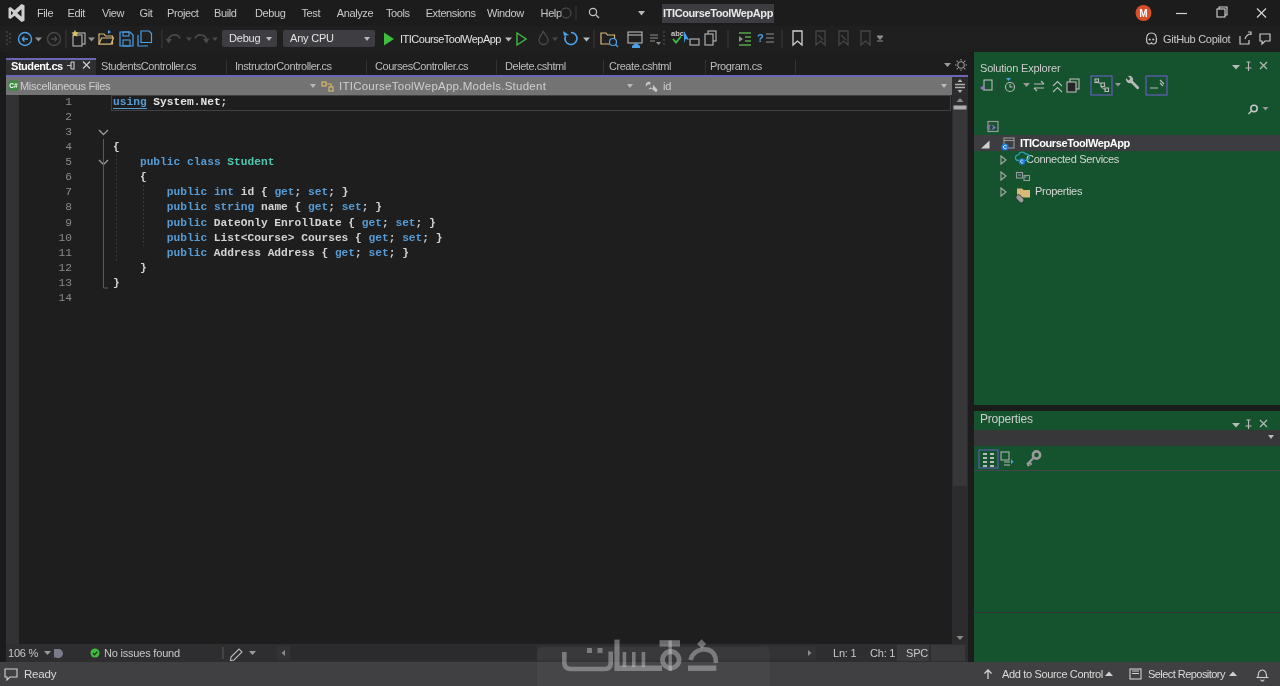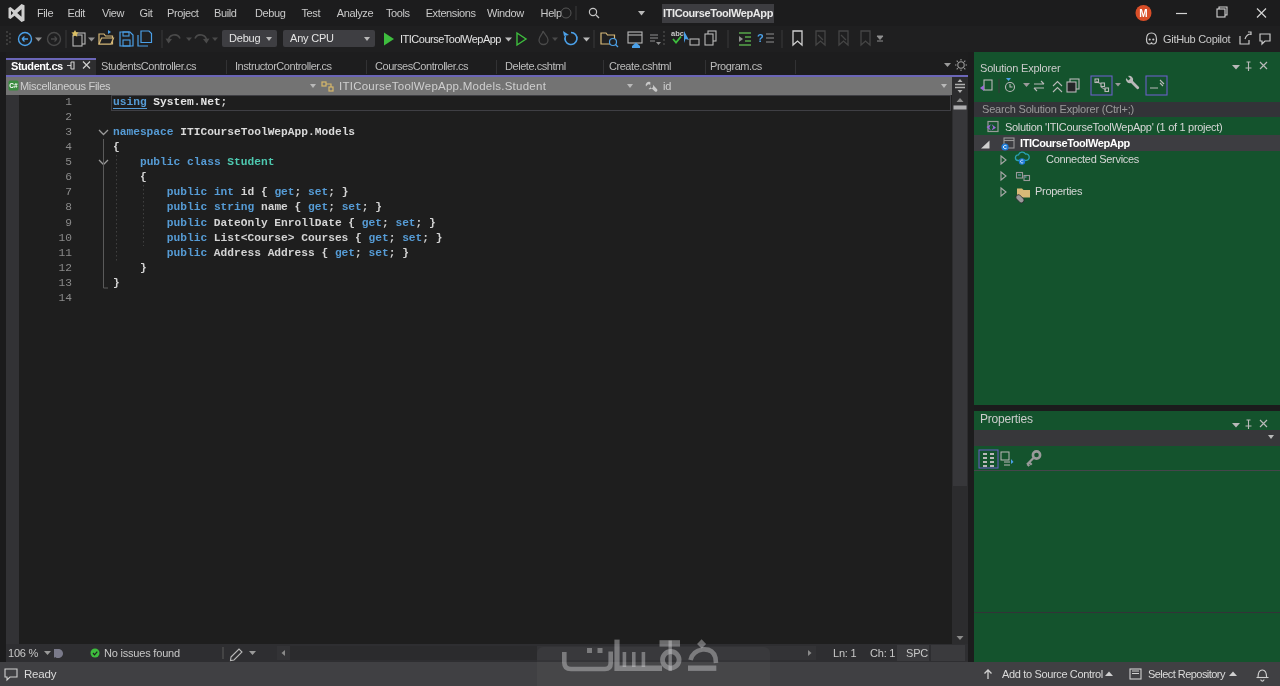--- a/index.html
+++ b/index.html
@@ -274,21 +274,20 @@
   <div class="ln" style="top:90.42px">7</div>
   <div class="ln" style="top:105.49px">8</div>
   <div class="ln" style="top:120.56px">9</div>
   <div class="ln" style="top:135.63px">10</div>
   <div class="ln" style="top:150.7px">11</div>
   <div class="ln" style="top:165.77px">12</div>
   <div class="ln" style="top:180.84px">13</div>
   <div class="ln" style="top:195.91px">14</div>
 
   <div class="cl" style="top:0px"><span class="kw" style="border-bottom:1.5px solid #569cd6">using</span> <span style="color:#e4e4e4">System</span>.<span style="color:#e4e4e4">Net</span>;</div>
-  <div class="cl" style="top:30.14px"><span class="kw">namespace</span> <span style="color:#dadada">ITICourseToolWepApp</span>.<span style="color:#dadada">Models</span></div>
   <div class="cl" style="top:45.21px">{</div>
   <div class="cl" style="top:60.28px">    <span class="kw">public</span> <span class="kw">class</span> <span class="ty">Student</span></div>
   <div class="cl" style="top:75.35px">    {</div>
   <div class="cl" style="top:90.42px">        <span class="kw">public</span> <span class="kw">int</span> id { <span class="kw">get</span>; <span class="kw">set</span>; }</div>
   <div class="cl" style="top:105.49px">        <span class="kw">public</span> <span class="kw">string</span> name { <span class="kw">get</span>; <span class="kw">set</span>; }</div>
   <div class="cl" style="top:120.56px">        <span class="kw">public</span> DateOnly EnrollDate { <span class="kw">get</span>; <span class="kw">set</span>; }</div>
   <div class="cl" style="top:135.63px">        <span class="kw">public</span> List&lt;Course&gt; Courses { <span class="kw">get</span>; <span class="kw">set</span>; }</div>
   <div class="cl" style="top:150.7px">        <span class="kw">public</span> Address Address { <span class="kw">get</span>; <span class="kw">set</span>; }</div>
   <div class="cl" style="top:165.77px">    }</div>
   <div class="cl" style="top:180.84px">}</div>
@@ -368,28 +367,25 @@
       <path d="M122 29 l5 3 m0 3 l5 3" stroke="#9a9a9a"></path>
       <rect x="121" y="27" width="3.5" height="3.5"></rect>
         <rect x="127" y="31" width="3.5" height="3.5"></rect>
         <rect x="131" y="36" width="3.5" height="3.5"></rect>
       <path d="M141 31 l6 0 l-3 3.5 z" fill="#9a9a9a" stroke="none"></path>
       <path d="M152 26 a4 4 0 0 0 5 5 l6 6 a1.5 1.5 0 0 0 2 -2 l-6 -6 a4 4 0 0 0 -5 -5 l2.5 2.5 l-2 2 z" fill="#b9b9b9" stroke="none"></path>
       <rect x="172" y="24" width="21" height="19" stroke="#6a5fc8"></rect>
       <path d="M176 36 h8 m2 -8 l4 4 m-4 -1 l3 3"></path>
     </g>
   </svg>
-  <div class="prow" style="top:67px;">
-      <span class="ptxt" style="left:31px;">Solution 'ITICourseToolWepApp' (1 of 1 project)</span>
-    </div>
   <div class="prow" style="top:83px; background:#3d3d41;">
       <span class="ptxt" style="left:46px; color:#ffffff; font-weight:bold; letter-spacing:-0.4px;">ITICourseToolWepApp</span>
     </div>
   <div class="prow" style="top:99px;">
-      <span class="ptxt" style="left:72px;">Connected Services</span>
+      <span class="ptxt" style="left:52px;">Connected Services</span>
     </div>
   <div class="prow" style="top:131px;">
       <span class="ptxt" style="left:61px;">Properties</span>
     </div>
   <svg width="306" height="610" viewBox="0 0 306 610" style="top:0; left:0;">
 
     <circle cx="280" cy="56.5" r="3.2" fill="none" stroke="#c8c8c8" stroke-width="1.5"></circle>
     <line x1="277.5" y1="59" x2="274.5" y2="62" stroke="#c8c8c8" stroke-width="1.5"></line>
     <path d="M288.5 55 l6 0 l-3 3.5 z" fill="#9a9a9a"></path>
 
@@ -431,23 +427,20 @@
       <path d="M30 410 h6 m-6 3 h6"></path>
       <path d="M37 407 l0 5 l2.5 -2 z" fill="#4ba0e8" stroke="none"></path>
       <circle cx="62.5" cy="403" r="3.6" stroke="#9a9a9a" stroke-width="2.6" fill="none"></circle>
       <path d="M59.5 406 L53 412.5 M55.5 410.5 l2.2 2.2 M53.5 412.2 l1.8 1.8" stroke="#9a9a9a" stroke-width="2.2" fill="none"></path>
     </g>
     <rect x="0" y="353" width="306" height="6" fill="#1b1b1c"></rect>
     <line x1="0" y1="418.5" x2="306" y2="418.5" stroke="#45454b" stroke-width="1"></line>
     <line x1="0" y1="560.5" x2="306" y2="560.5" stroke="#333337" stroke-width="1"></line>
   </svg>
   <div class="ptitle" style="left:6px; top:360px; font-size:12px;">Properties</div>
-  <div id="searchbox">
-      <span style="position:absolute; left:8px; top:1px; font-size:11px; color:#9a9a9a; letter-spacing:-0.2px;">Search Solution Explorer (Ctrl+;)</span>
-    </div>
   <div id="propcombo">
       <span style="position:absolute; right:6px; top:5px; width:0; height:0; border-left:3.5px solid transparent; border-right:3.5px solid transparent; border-top:4px solid #b9b9b9;"></span>
     </div>
 </div>
 
 <div class="abs" id="statusbar">
   <div class="sbtxt" style="left:24px;">Ready</div>
   <div class="sbtxt" style="left:1002px; font-size:11px; letter-spacing:-0.35px;">Add to Source Control</div>
   <div class="sbtxt" style="left:1148px; font-size:11px; letter-spacing:-0.55px;">Select Repository</div>
   <svg width="1280" height="24" viewBox="0 0 1280 24">

